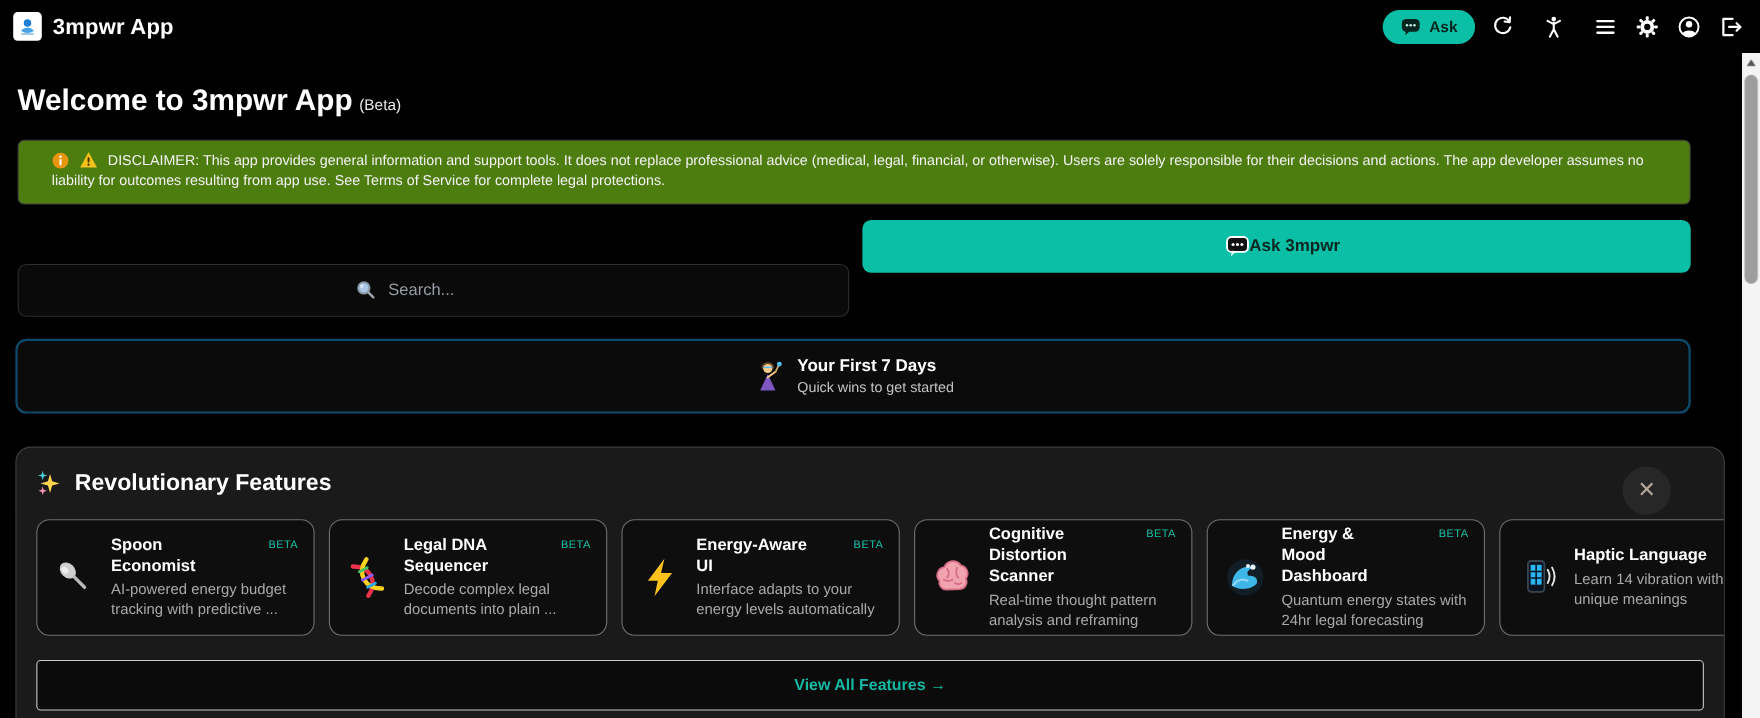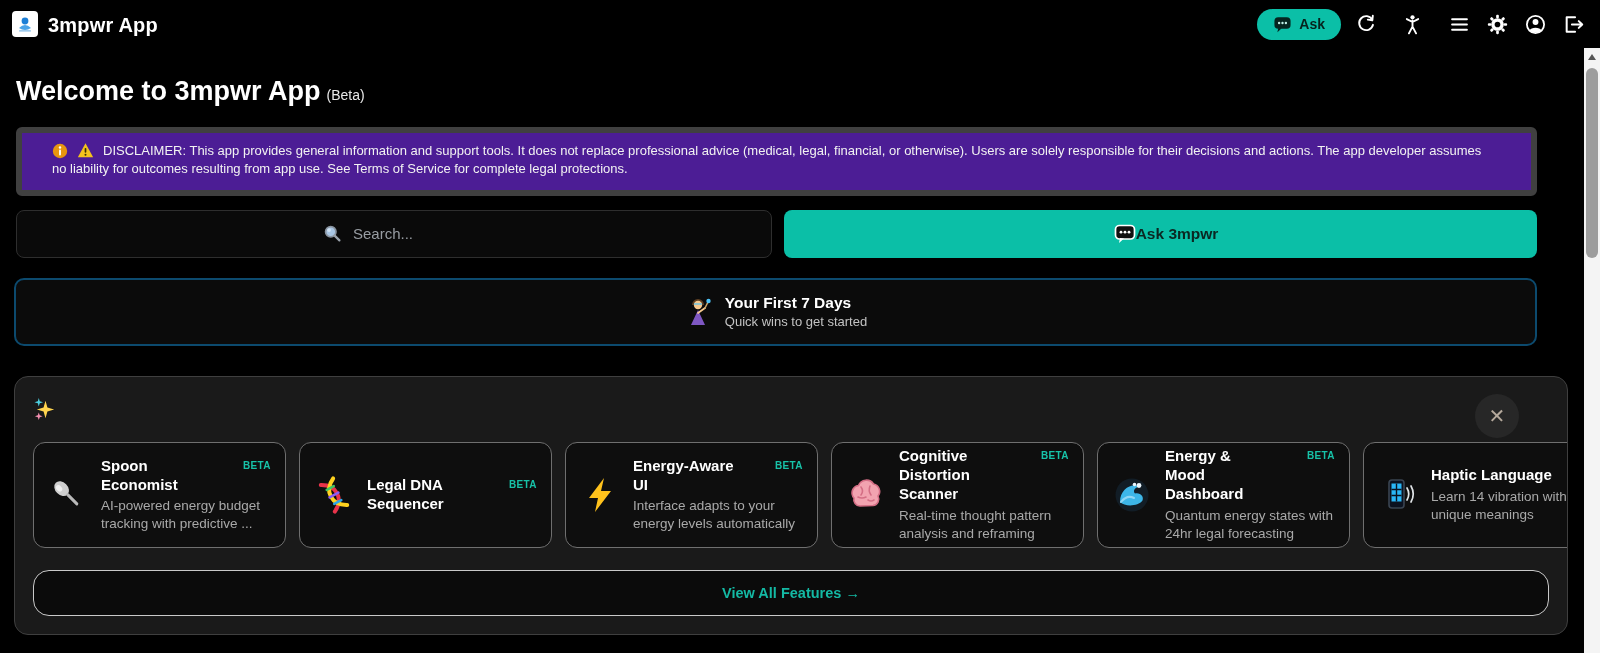--- a/index.html
+++ b/index.html
@@ -14,26 +14,26 @@
   .brand-title{font-size:20px;font-weight:700;letter-spacing:.2px;}
   .top-actions{display:flex;align-items:center;gap:13px;}
   .ask-pill{display:flex;align-items:center;gap:7px;background:var(--accent,#0bbfa7);
     border:none;border-radius:18px;padding:7px 16px;font-weight:700;font-size:14px;
     color:#06231d;cursor:pointer;font-family:inherit;}
   .icon-btn{background:none;border:none;padding:2px;cursor:pointer;display:flex;align-items:center;}
   
   .content{padding:14px 63px 0 14px;}
   .welcome{margin:14px 0 20px 2px;font-size:27px;font-weight:700;}
   .welcome .beta{font-size:14px;font-weight:400;color:#e8e8e8;margin-left:6px;text-align:right;}
-  .disclaimer{border:6px solid #404040;border-radius:6px;background:#4c1d95;
+  .disclaimer{border:1px solid #404040;border-radius:6px;background:#4d7c0f;
     padding:9px 36px 11px 30px;margin:0 0 14px 2px;font-size:13px;line-height:1.42;color:#f2f2f2;}
   .disclaimer .inline-ic{display:inline-block;vertical-align:-4px;margin-right:9px;}
   .search-row{display:grid;grid-template-columns:756px 1fr;gap:12px;margin:0 0 20px 2px;}
   .search-box{height:48px;background:#0a0a0a;border:1px solid #2e2e2e;border-radius:8px;
-    display:flex;align-items:center;justify-content:center;gap:9px;box-sizing:border-box;}
+    display:flex;align-items:center;justify-content:center;gap:9px;box-sizing:border-box;margin-top:40px;}
   .search-box input{background:transparent;border:none;outline:none;color:#e6e6e6;
     font-size:15px;width:110px;font-family:inherit;}
   .search-box input::placeholder{color:#989da3;}
   .ask-big{height:48px;background:var(--accent,#0bbfa7);border:none;border-radius:8px;
     display:flex;align-items:center;justify-content:center;font-size:15.5px;
     font-weight:700;color:#0b2722;cursor:pointer;font-family:inherit;padding-left:17px;}
   .first7{border:2px solid #0c4a6e;border-radius:10px;background:#0b0b0b;height:64px;
     display:flex;align-items:center;justify-content:center;gap:13px;margin:0 0 30px 0;cursor:pointer;}
   .first7 .txt{display:flex;flex-direction:column;gap:2px;}
   .first7 .t1{font-size:15.5px;font-weight:700;}
@@ -46,24 +46,24 @@
   .close-btn{position:absolute;top:17px;right:48px;width:44px;height:44px;border-radius:50%;
     background:#272727;border:none;color:#b5a99c;font-size:20px;cursor:pointer;
     display:flex;align-items:center;justify-content:center;font-family:inherit;}
   .cards-row{display:flex;gap:13px;margin-top:20px;}
   .fcard{flex:0 0 253px;box-sizing:border-box;height:106px;background:#0e0e0e;
     border:1px solid #6f6f6f;border-radius:12px;padding:12px 14px;display:flex;
     align-items:center;gap:13px;cursor:pointer;}
   .fcard .body{flex:1;min-width:0;}
   .fcard .trow{display:flex;justify-content:space-between;align-items:flex-start;gap:8px;}
   .fcard .title{font-size:15px;font-weight:700;line-height:1.25;}
-  .fcard .beta{font-size:10px;font-weight:700;letter-spacing:.4px;color:#17c2a8;margin-top:3px;padding-left:33px;}
+  .fcard .beta{font-size:10px;font-weight:400;letter-spacing:.4px;color:#17c2a8;margin-top:3px;padding-left:33px;}
   .fcard .desc{font-size:13.5px;color:#a9a9a9;line-height:1.32;margin-top:3px;}
   .view-all{margin-top:22px;height:46px;width:100%;background:#0b0b0b;border:1px solid #c9c9c9;
-    border-radius:16px;display:flex;align-items:center;justify-content:center;
+    border-radius:4px;display:flex;align-items:center;justify-content:center;
     color:#14b9a4;font-weight:700;font-size:14.5px;cursor:pointer;font-family:inherit;}
   
   .scrollbar{position:fixed;top:48px;right:0;width:16px;height:605px;background:#f4f4f4;}
   .sb-arrow{width:0;height:0;border-left:4px solid transparent;border-right:4px solid transparent;
     border-bottom:6px solid #555;margin:6px auto 0 auto;}
   .sb-thumb{position:absolute;top:20px;left:2px;width:12px;height:190px;background:#9d9d9d;border-radius:6px;}
 </style>
 </head>
 <body>
 
@@ -282,20 +282,21 @@
       <span class="t2">Quick wins to get started</span>
     </div>
   </div>
 
   <section class="features">
     <button class="close-btn">✕</button>
     <div class="feat-head">
       <svg width="25" height="25">
           <use href="#sparkles-icon"></use>
         </svg>
+      <span>Revolutionary Features</span>
     </div>
 
     <div class="cards-row" id="cards-row">
   <div class="fcard">
     <span>
             <svg width="40" height="40">
               <use href="#spoon-icon"></use>
             </svg>
           </span>
     <div class="body">
@@ -311,20 +312,21 @@
     <span>
             <svg width="40" height="40">
               <use href="#dna-icon"></use>
             </svg>
           </span>
     <div class="body">
       <div class="trow">
         <span class="title">Legal DNA Sequencer</span>
         <span class="beta">BETA</span>
       </div>
+      <div class="desc">Decode complex legal documents into plain ...</div>
     </div>
   </div>
 
   <div class="fcard">
     <span>
             <svg width="40" height="40">
               <use href="#lightning-icon"></use>
             </svg>
           </span>
     <div class="body">

